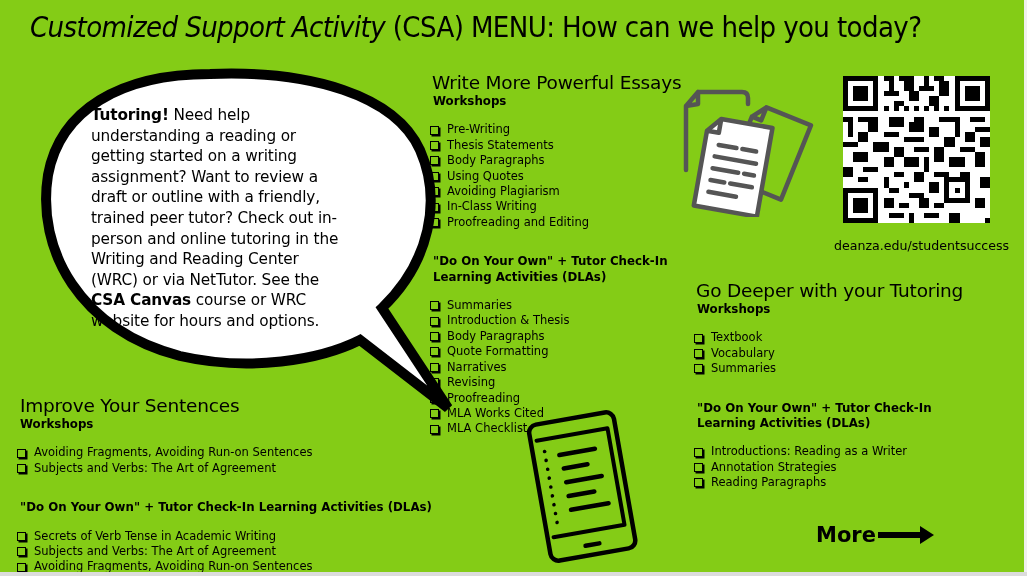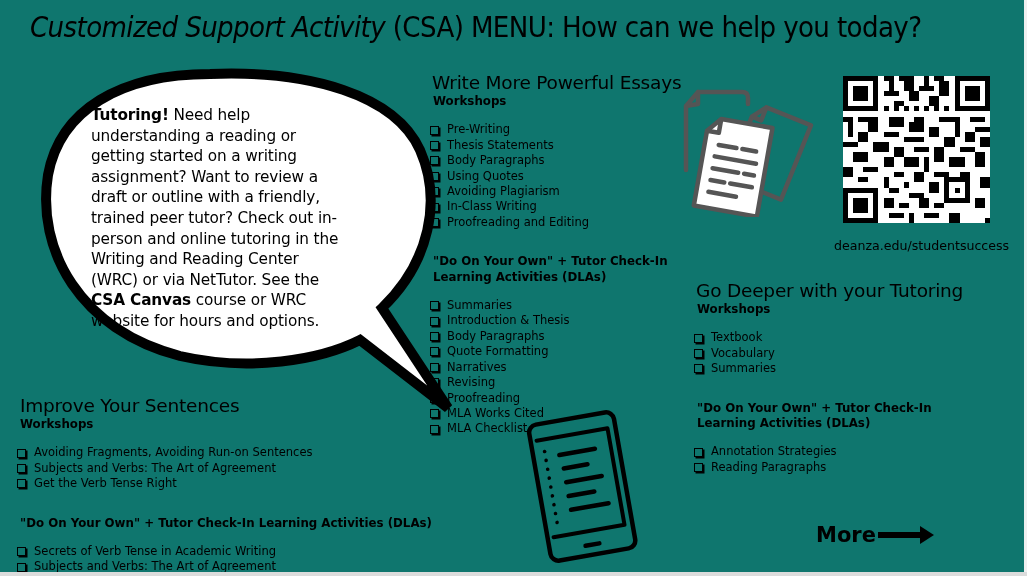--- a/index.html
+++ b/index.html
@@ -1,21 +1,21 @@
 <!DOCTYPE html>
 <html><head>
 <meta charset="utf-8">
 <style>
   html, body { margin: 0; padding: 0; }
   body {
     width: 1027px; height: 576px; position: relative; overflow: hidden;
     background: #ffffff; color: #000;
     font-family: "DejaVu Sans", sans-serif;
   }
-  .page { position: absolute; left: 0; top: 0; width: 1027px; height: 576px; background: #0f766e; }
+  .page { position: absolute; left: 0; top: 0; width: 1027px; height: 576px; background: #84cc16; }
   .bottom-bar { position: absolute; left: 0; top: 572px; width: 1027px; height: 4px; background: #dcdcdc; }
   .right-edge { position: absolute; left: 1024px; top: 0; width: 3px; height: 576px; background: #f0f0f0; }
 
   .title {
     position: absolute; left: 30px; top: 10px; white-space: nowrap;
     font-family: "DejaVu Sans Condensed", "DejaVu Sans", sans-serif;
     font-size: 29px; letter-spacing: -0.6px; font-stretch: condensed;
   }
   .title .ital { font-style: italic; }
 
@@ -151,24 +151,20 @@
     <h3>Workshops</h3>
     <ul style="margin-left:-4px;">
       <li>
           <span class="cb"></span>
           <span>Avoiding Fragments, Avoiding Run-on Sentences</span>
         </li>
       <li>
           <span class="cb"></span>
           <span>Subjects and Verbs: The Art of Agreement</span>
         </li>
-      <li>
-          <span class="cb"></span>
-          <span>Get the Verb Tense Right</span>
-        </li>
     </ul>
     <div class="gap"></div>
     <h3>"Do On Your Own" + Tutor Check-In Learning Activities (DLAs)</h3>
     <ul style="margin-left:-4px;">
       <li>
           <span class="cb"></span>
           <span>Secrets of Verb Tense in Academic Writing</span>
         </li>
       <li>
           <span class="cb"></span>
@@ -194,20 +190,24 @@
           <span>Vocabulary</span>
         </li>
       <li>
           <span class="cb"></span>
           <span>Summaries</span>
         </li>
     </ul>
     <div class="gap"></div>
     <h3 style="margin-left:1px;"><span>"Do On Your Own" + Tutor Check-In</span><br><span>Learning Activities (DLAs)</span></h3>
     <ul style="margin-left:-3px;">
+      <li>
+          <span class="cb"></span>
+          <span>Introductions: Reading as a Writer</span>
+        </li>
       <li>
           <span class="cb"></span>
           <span>Annotation Strategies</span>
         </li>
       <li>
           <span class="cb"></span>
           <span>Reading Paragraphs</span>
         </li>
     </ul>
   </div>

